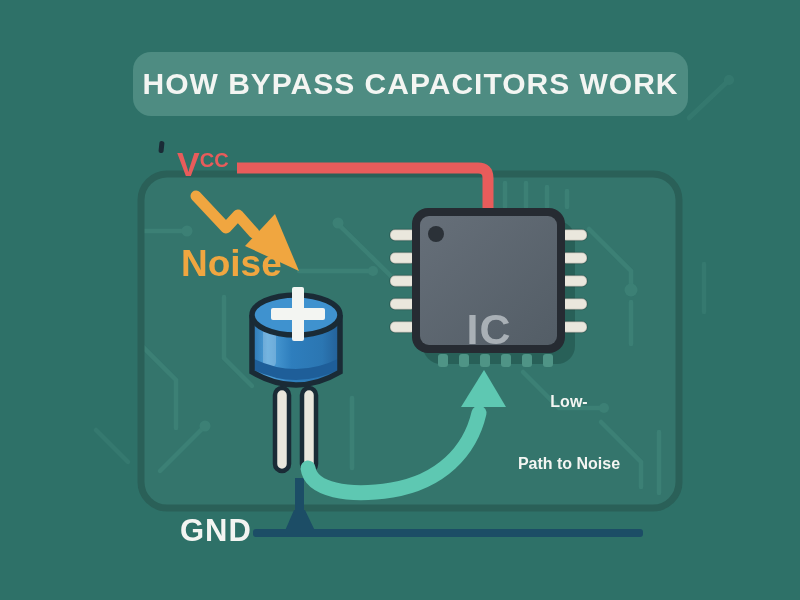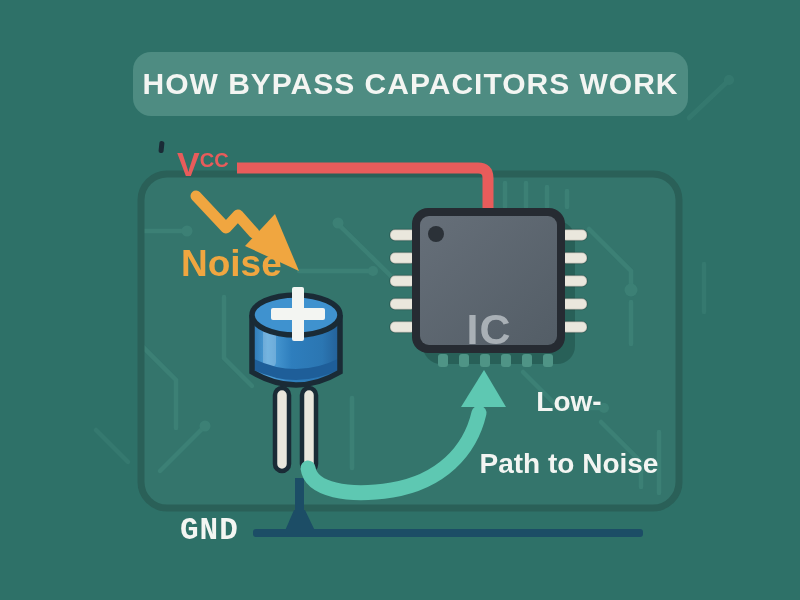--- a/index.html
+++ b/index.html
@@ -41,22 +41,22 @@
   .banner{position:absolute;left:133px;top:52px;width:555px;height:64px;
     background:var(--c-banner);border-radius:18px;display:flex;align-items:center;justify-content:center;}
   .banner .title{color:var(--c-white);font-weight:bold;font-size:30px;letter-spacing:1px;}
   .vcc{left:177px;top:147px;color:var(--c-red);display:flex;align-items:flex-start;}
   .vcc .v{font-size:34px;line-height:1;}
   .vcc .sub{font-size:20px;line-height:1;position:relative;top:3px;letter-spacing:0px;}
   .noise{left:181px;top:243px;color:var(--c-orange);font-size:37px;}
   .ic-label{left:430px;top:257px;width:118px;text-align:center;color:var(--c-ictext);
     font-size:43px;letter-spacing:1px;margin-top:48px;}
   .path-label{left:459px;top:386px;width:220px;text-align:center;color:var(--c-white);
-    font-size:28px;line-height:31px;white-space:normal;}
-  .gnd{left:180px;top:513px;color:var(--c-white);font-size:31px;letter-spacing:1px;font-family:Liberation Mono, monospace;}
+    font-size:16px;line-height:31px;white-space:normal;}
+  .gnd{left:180px;top:513px;color:var(--c-white);font-size:31px;letter-spacing:1px;}
 </style>
 </head>
 <body>
 
 <div class="stage">
 
   <svg class="art" viewBox="0 0 800 600">
     <defs>
       <linearGradient id="capGrad" x1="0" y1="0" x2="1" y2="0">
         <stop offset="0" stop-color="#2B77B4"></stop>

